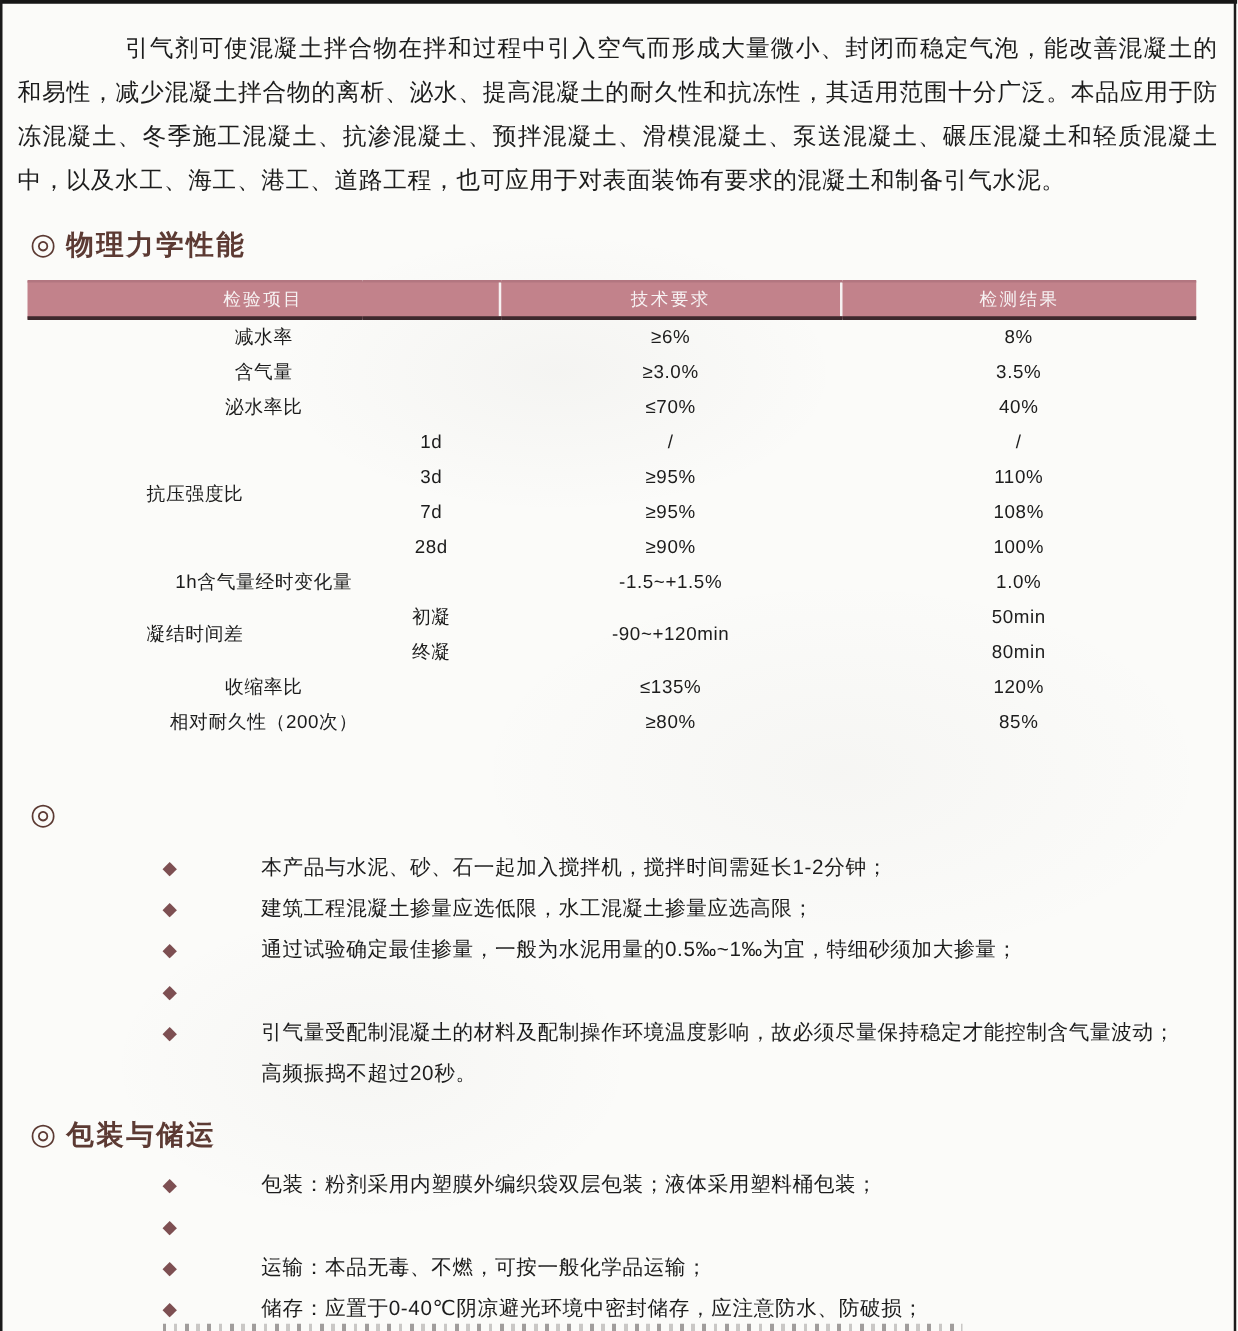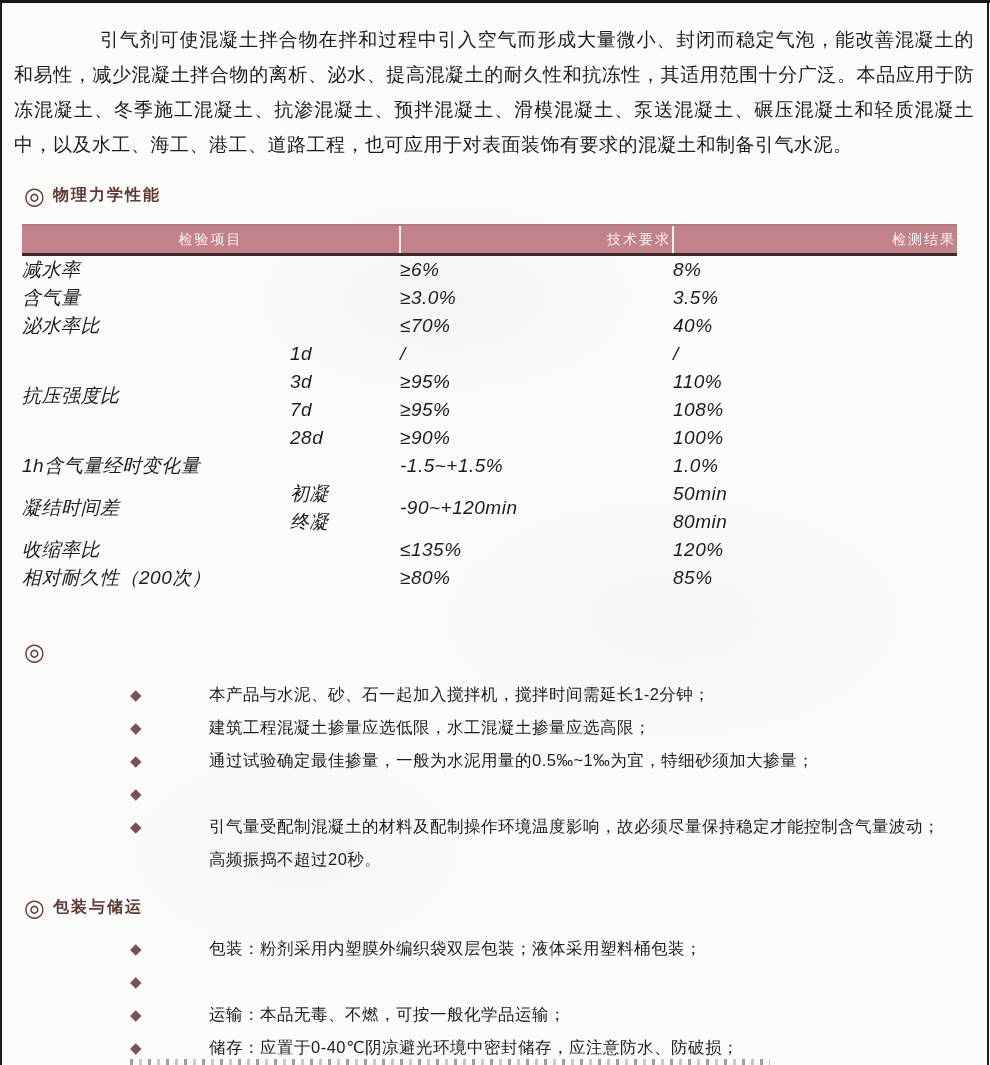--- a/index.html
+++ b/index.html
@@ -30,46 +30,45 @@
 
   .sec-head{
     display:flex;align-items:center;
     margin-left:24px;height:32px;line-height:32px;
   }
   .sec-head .marker{
     font-size:24px;color:var(--accent);
     margin-right:8px;font-weight:400;
   }
   .sec-head .sec-title{
-    font-size:16px;font-weight:700;color:var(--accent);
+    font-size:22px;font-weight:700;color:var(--accent);
     letter-spacing:2px;
-    font-family:Liberation Mono, monospace;
   }
   .sec-head-1{margin-top:18px;}
   .sec-head-2{margin-top:44px;}
   .sec-head-3{margin-top:16px;}
 
   table.perf{
     margin:12px 0 0 22px;width:935px;
     border-collapse:collapse;table-layout:fixed;
   }
   table.perf th{
     background:var(--header-bg);
     color:var(--header-text);
     font-size:14px;font-weight:400;letter-spacing:2px;
     height:25px;
     border-top:2px solid #b27680;
     border-bottom:3px solid #3d292d;
     margin-top:27px;
   }
-  table.perf th + th{border-left:2px solid #f6f1f1;text-align:right;}
+  table.perf th + th{border-left:2px solid #f6f1f1;}
   table.perf td{
-    text-align:left;vertical-align:middle;
-    font-size:19px;height:28px;line-height:20px;
-    padding:0;letter-spacing:0.5px;font-style:italic;
+    text-align:center;vertical-align:middle;
+    font-size:15px;height:28px;line-height:20px;
+    padding:0;letter-spacing:0.5px;
   }
 
   .bullet-list{margin:0;}
   .usage-list{margin-top:10px;}
   .packing-list{margin-top:8px;}
   .bullet-row{
     display:flex;align-items:flex-start;
     padding-left:130px;padding-right:30px;
     line-height:33px;font-size:16.5px;
   }

